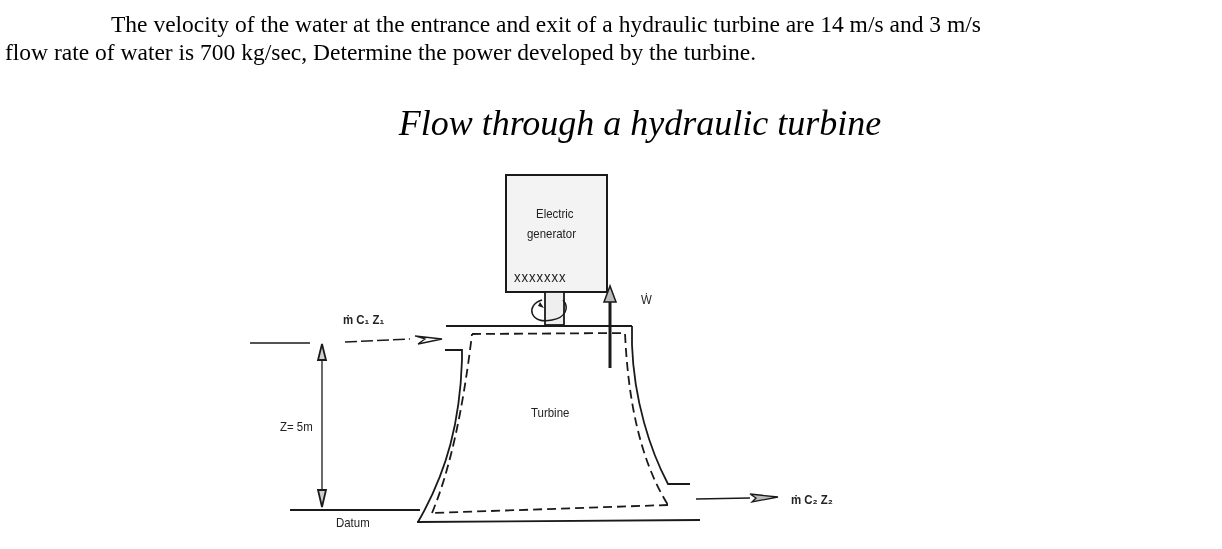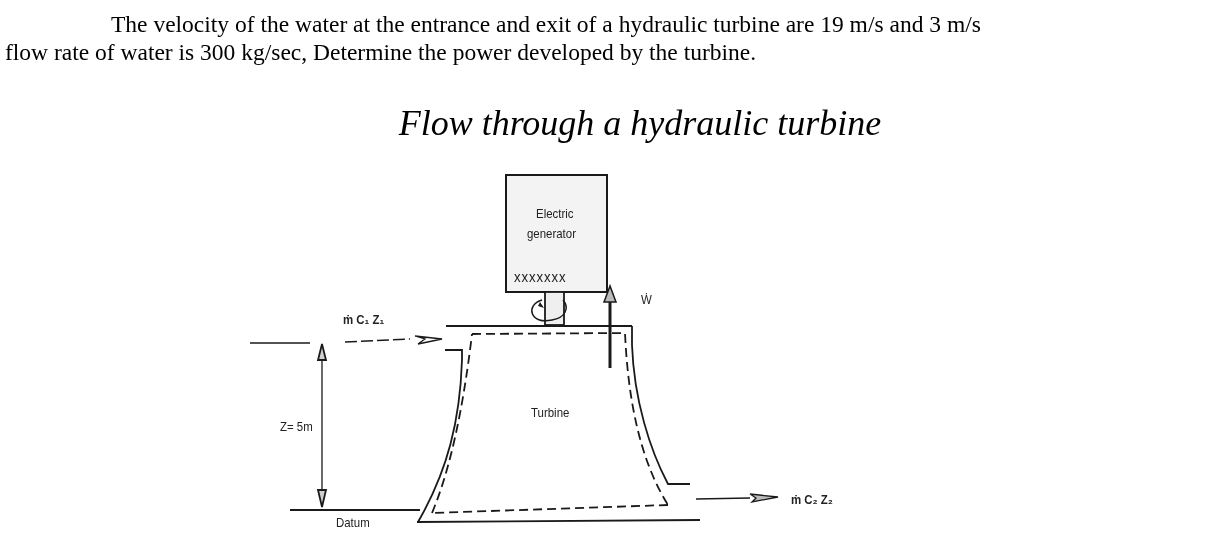--- a/index.html
+++ b/index.html
@@ -12,22 +12,22 @@
   .title { position: absolute; left: 0; top: 103px; width: 1280px; text-align: center;
            font-style: italic; font-size: 36px; line-height: 40px; }
   .diagram { position: absolute; left: 0; top: 0; width: 1222px; height: 549px; }
   .lbl { position: absolute; font-family: "Liberation Sans", sans-serif; color: #222;
          font-size: 13px; transform: scaleX(0.88); transform-origin: left top; }
 </style>
 </head>
 <body>
 
 <div class="problem">
-  <span class="line l1">The velocity of the water at the entrance and exit of a hydraulic turbine are 19 m/s and 3 m/s</span>
-  <span class="line">flow rate of water is 300 kg/sec,  Determine the power developed by the turbine.</span>
+  <span class="line l1">The velocity of the water at the entrance and exit of a hydraulic turbine are 14 m/s and 3 m/s</span>
+  <span class="line">flow rate of water is 700 kg/sec,  Determine the power developed by the turbine.</span>
 </div>
 
 <div class="title">Flow through a hydraulic turbine</div>
 
 <svg class="diagram" width="1222" height="549" viewBox="0 0 1222 549">
   <g fill="none" stroke="#1a1a1a" stroke-width="1.8">
 
     <rect x="506" y="175" width="101" height="117" fill="#f3f3f3" stroke-width="2"></rect>
 
     <rect x="545" y="292" width="19" height="33" fill="#efefef"></rect>

